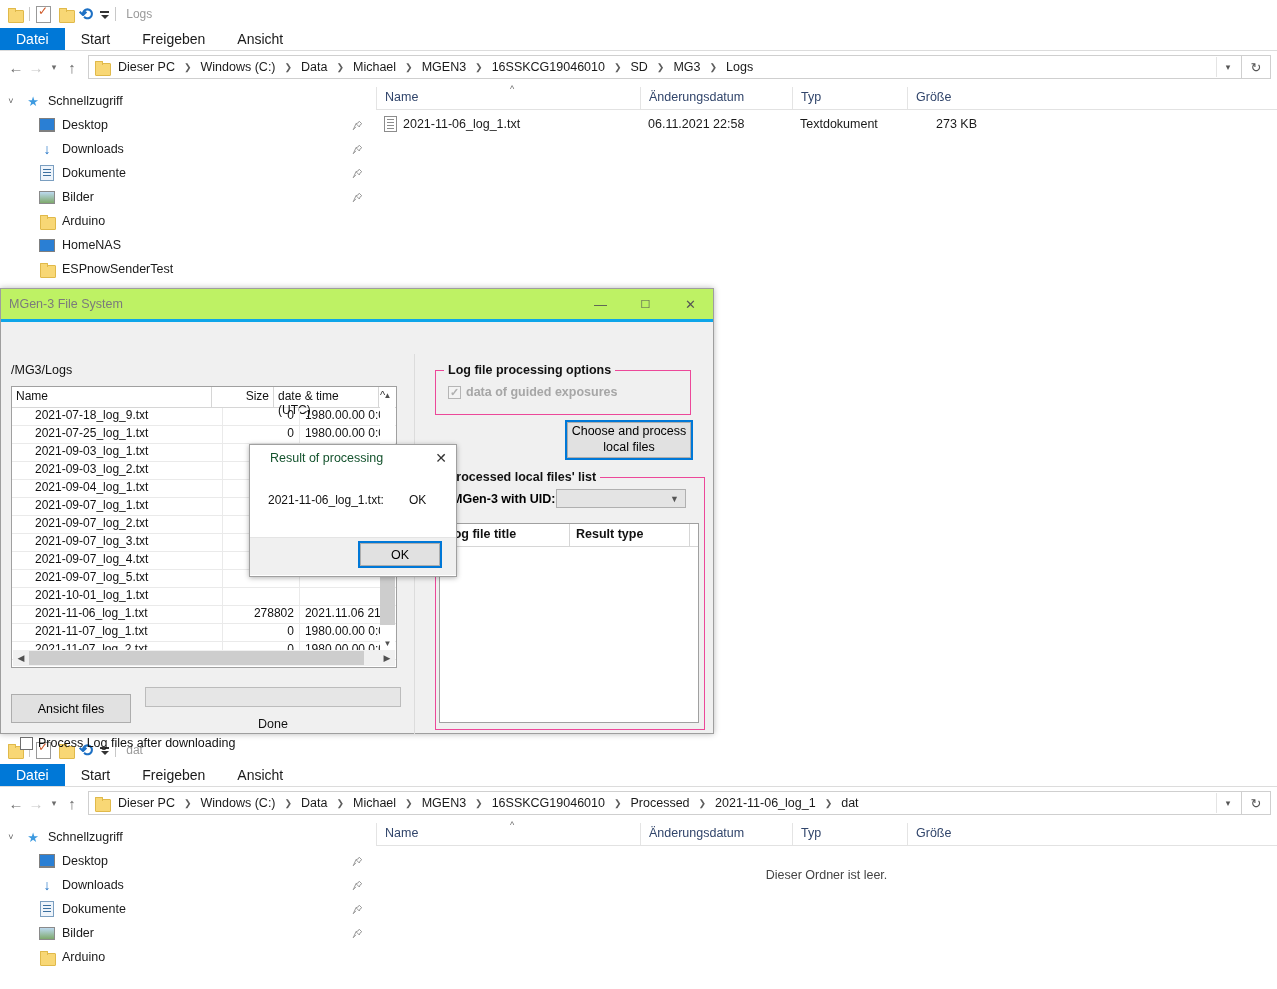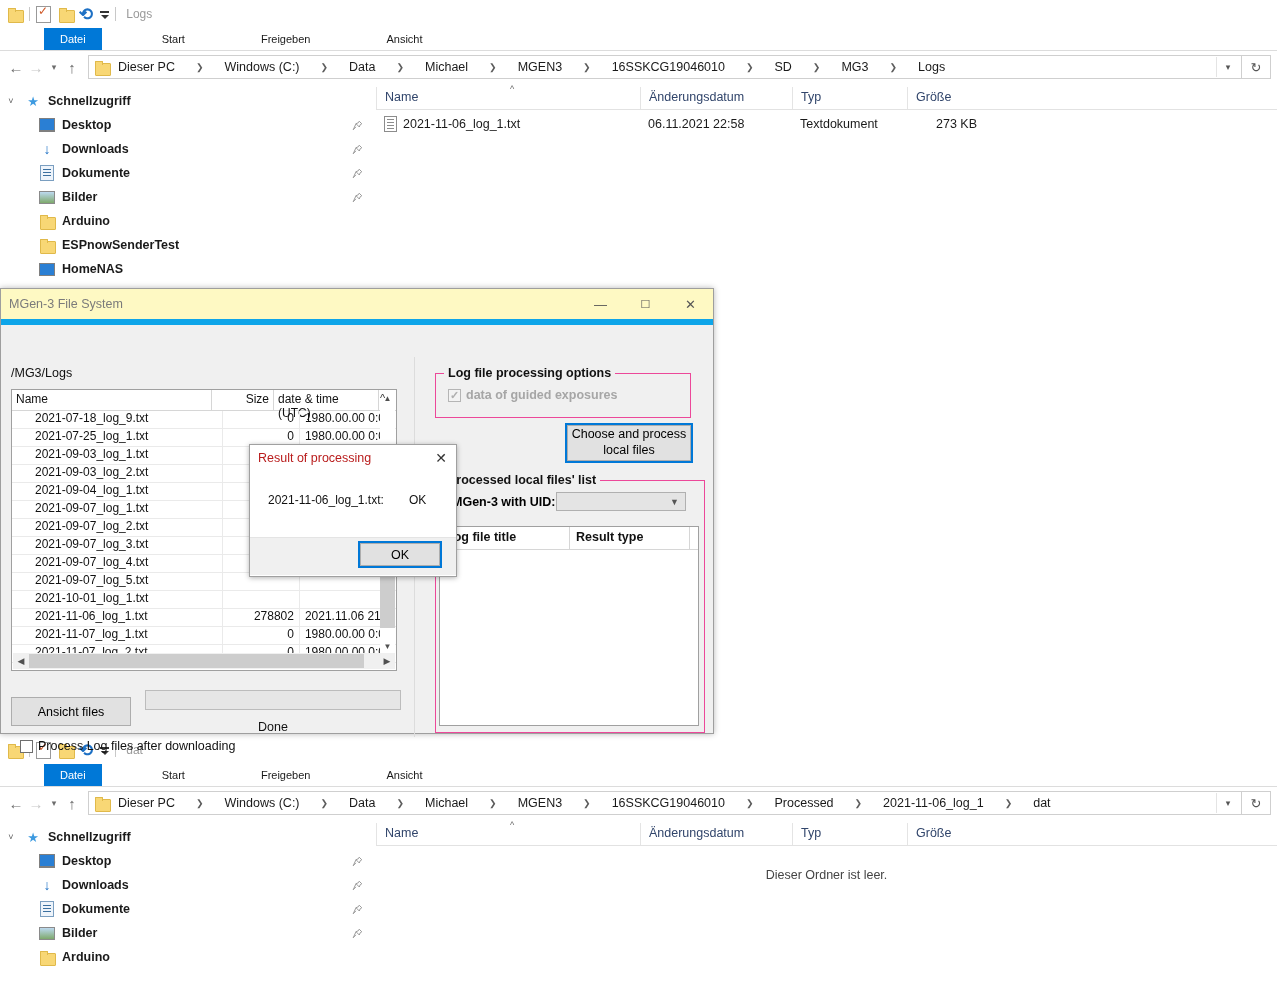--- a/index.html
+++ b/index.html
@@ -24,44 +24,44 @@
   .ico-props:after{content:"\2713";position:absolute;left:1px;top:-3px;font-size:12px;color:#d05a2a;}
   .ico-undo{color:#1d70c4;font-size:17px;font-weight:bold;line-height:1;display:inline-block;
      transform:scaleX(-1);margin-left:5px;}
   .ico-caret{display:inline-block;margin-left:7px;font-size:8px;color:#333;line-height:1;position:relative;top:1px;}
   .ico-caret:before{content:"";display:block;width:9px;height:1.5px;background:#333;margin-bottom:2px;}
   .ico-caret:after{content:"";display:block;width:0;height:0;border-left:4px solid transparent;
      border-right:4px solid transparent;border-top:4px solid #333;margin-left:0.5px;}
 
   .ribbon{height:22px;background:#fff;display:flex;align-items:stretch;
      border-bottom:1px solid #dcdcdc;}
-  .ribbon .tab{display:flex;align-items:center;padding:0 16px;font-size:11px;color:#1a1a1a;cursor:default;margin-left:44px;}
+  .ribbon .tab{display:flex;align-items:center;padding:0 16px;font-size:14px;color:#1a1a1a;cursor:default;}
   .ribbon .tab.active{background:#0078d7;color:#fff;}
 
   .addrbar{height:32px;display:flex;align-items:center;padding:0 6px;gap:0;}
   .navbtn{width:20px;height:24px;display:flex;align-items:center;justify-content:center;
       color:#6d6d6d;font-size:15px;}
   .navbtn.fwd{color:#c8c8c8;}
   .navbtn.small{width:16px;font-size:9px;}
   .addrbox{flex:1;height:22px;border:1px solid #cfcfcf;background:#fff;display:flex;align-items:center;
       padding:0 2px 0 6px;margin-left:6px;}
-  .crumbs{display:flex;align-items:center;gap:16px;flex:1;overflow:hidden;white-space:nowrap;}
+  .crumbs{display:flex;align-items:center;gap:4px;flex:1;overflow:hidden;white-space:nowrap;}
   .crumbs .c{font-size:12.5px;color:#1a1a1a;padding:0 4px;}
   .crumbs .chev{color:#5c5c5c;font-size:9px;padding:0 1px;}
   .addrbox .dd{width:22px;height:20px;display:flex;align-items:center;justify-content:center;
       color:#555;font-size:9px;border-left:1px solid #e4e4e4;}
   .refresh{width:28px;height:22px;border:1px solid #cfcfcf;border-left:none;background:#fff;
       display:flex;align-items:center;justify-content:center;color:#555;font-size:13px;}
 
   .body-split{display:flex;}
   .navpane{width:376px;box-sizing:border-box;padding-top:6px;background:#fff;}
   .navrow{height:24px;display:flex;align-items:center;font-size:12.5px;color:#1a1a1a;position:relative;}
   .navrow .exp{width:22px;text-align:center;color:#5a5a5a;font-size:9px;}
   .navrow .ic{width:22px;display:flex;align-items:center;justify-content:center;}
-  .navrow .lbl{padding-left:4px;font-weight:bold;}
+  .navrow .lbl{padding-left:4px;}
   .navrow .pin{position:absolute;right:14px;color:#9b9b9b;font-size:11px;transform:rotate(45deg);}
   .ic-star{color:#3d9ae0;font-size:13px;}
   .ic-desktop{width:14px;height:11px;background:#2a7fd4;border:1px solid #7f7f7f;border-bottom-width:2px;}
   .ic-download{color:#1d70c4;font-size:14px;line-height:1;font-weight:bold;}
   .ic-docs{width:12px;height:14px;background:#eef4fb;border:1px solid #7a9ec0;position:relative;}
   .ic-docs:after{content:"";position:absolute;left:2px;top:3px;width:8px;height:1px;background:#3a6f9f;
       box-shadow:0 3px 0 #3a6f9f,0 6px 0 #3a6f9f;}
   .ic-pics{width:14px;height:11px;background:linear-gradient(#bcd9ef,#7ea96c);border:1px solid #8a8a8a;}
   .ic-nas{width:14px;height:11px;background:#2a7fd4;border:1px solid #7f7f7f;}
 
@@ -74,22 +74,22 @@
   .frow{height:28px;display:flex;align-items:center;font-size:12.5px;color:#1a1a1a;}
   .frow .cname{display:flex;align-items:center;gap:6px;padding-left:8px;box-sizing:border-box;}
   .ic-txt{width:11px;height:14px;background:#fff;border:1px solid #8c8c8c;position:relative;flex:none;}
   .ic-txt:after{content:"";position:absolute;left:2px;top:2px;width:7px;height:1px;background:#8c8c8c;
       box-shadow:0 3px 0 #8c8c8c,0 6px 0 #8c8c8c,0 9px 0 #8c8c8c;}
   .emptymsg{text-align:center;font-size:12.5px;color:#444;padding-top:22px;}
 
   
   #mgen{position:absolute;left:0;top:288px;width:712px;height:444px;
       background:#f0f0f0;border:1px solid #9e9e9e;box-shadow:0 0 6px rgba(0,0,0,.28);}
-  #mgen .tbar{height:30px;background:#fef9c3;display:flex;align-items:center;
-      border-bottom:6px solid #0ea5e9;}
+  #mgen .tbar{height:30px;background:#bef264;display:flex;align-items:center;
+      border-bottom:3px solid #0ea5e9;}
   #mgen .tbar .tt{font-size:12.5px;color:#7b7b7b;padding-left:8px;flex:1;}
   #mgen .tbar .wb{width:45px;height:30px;display:flex;align-items:center;justify-content:center;
       color:#555;font-size:13px;}
   #mgen .inner{position:relative;height:413px;}
   .pathlabel{position:absolute;left:10px;top:41px;font-size:12.5px;color:#111;}
   .vsep{position:absolute;left:413px;top:32px;width:1px;height:380px;background:#dcdcdc;}
 
   .lvbox{position:absolute;left:10px;top:64px;width:386px;height:282px;
       border:1px solid #a0a0a0;background:#fff;box-sizing:border-box;overflow:hidden;}
   .lvhead{height:20px;display:flex;font-size:12px;color:#111;border-bottom:1px solid #d6d6d6;
@@ -122,21 +122,21 @@
   .combo{background:#e4e4e4;border:1px solid #b0b0b0;height:19px;box-sizing:border-box;
       display:flex;align-items:center;justify-content:flex-end;padding-right:6px;font-size:9px;color:#555;}
   .listbox{background:#fff;border:1px solid #a0a0a0;box-sizing:border-box;}
   .listbox .lhead{height:22px;display:flex;font-size:12.5px;color:#111;border-bottom:1px solid #d6d6d6;}
   .listbox .lhead .h{box-sizing:border-box;padding:3px 6px 0 6px;border-right:1px solid #d6d6d6;}
 
   
   #resdlg{position:absolute;left:249px;top:444px;width:206px;height:131px;
       background:#fff;border:1px solid #a0a0a0;box-shadow:0 1px 5px rgba(0,0,0,.30);}
   #resdlg .rt{height:26px;display:flex;align-items:center;}
-  #resdlg .rt .tt{flex:1;padding-left:8px;font-size:12.5px;color:#b91c1c;}
+  #resdlg .rt .tt{flex:1;padding-left:20px;font-size:12.5px;color:#14532d;}
   #resdlg .rt .x{width:30px;text-align:center;color:#333;font-size:14px;}
   #resdlg .rbody{height:66px;position:relative;}
   #resdlg .fn{position:absolute;left:18px;top:22px;font-size:12px;color:#111;}
   #resdlg .st{position:absolute;left:159px;top:22px;font-size:12px;color:#111;}
   #resdlg .rfoot{height:37px;background:#f0f0f0;border-top:1px solid #e4e4e4;position:relative;}
   #resdlg .okbtn{position:absolute;right:16px;top:5px;width:78px;height:21px;
       background:#e1e1e1;border:1px solid #adadad;outline:2px solid #0078d7;
       font-size:12.5px;display:flex;align-items:center;justify-content:center;}
   .focusborder{outline:2px solid #0078d7;}
 </style>
@@ -247,30 +247,30 @@
         <div class="navrow">
           <span class="exp" style="margin-left:14px"></span>
           <span class="ic">
             <span class="ico-folder"></span>
           </span>
           <span class="lbl">Arduino</span>
         </div>
         <div class="navrow">
           <span class="exp" style="margin-left:14px"></span>
           <span class="ic">
+            <span class="ic-nas"></span>
+          </span>
+          <span class="lbl">HomeNAS</span>
+        </div>
+        <div class="navrow">
+          <span class="exp" style="margin-left:14px"></span>
+          <span class="ic">
             <span class="ico-folder"></span>
           </span>
           <span class="lbl">ESPnowSenderTest</span>
-        </div>
-        <div class="navrow">
-          <span class="exp" style="margin-left:14px"></span>
-          <span class="ic">
-            <span class="ic-nas"></span>
-          </span>
-          <span class="lbl">HomeNAS</span>
         </div>
       </div>
     <div class="filepane">
       <div class="colhead">
         <div class="sortmark" style="left:134px;">^</div>
         <div class="ch" style="width:264px">Name</div>
         <div class="ch" style="width:152px">Änderungsdatum</div>
         <div class="ch" style="width:115px">Typ</div>
         <div class="ch" style="width:78px">Größe</div>
       </div>

